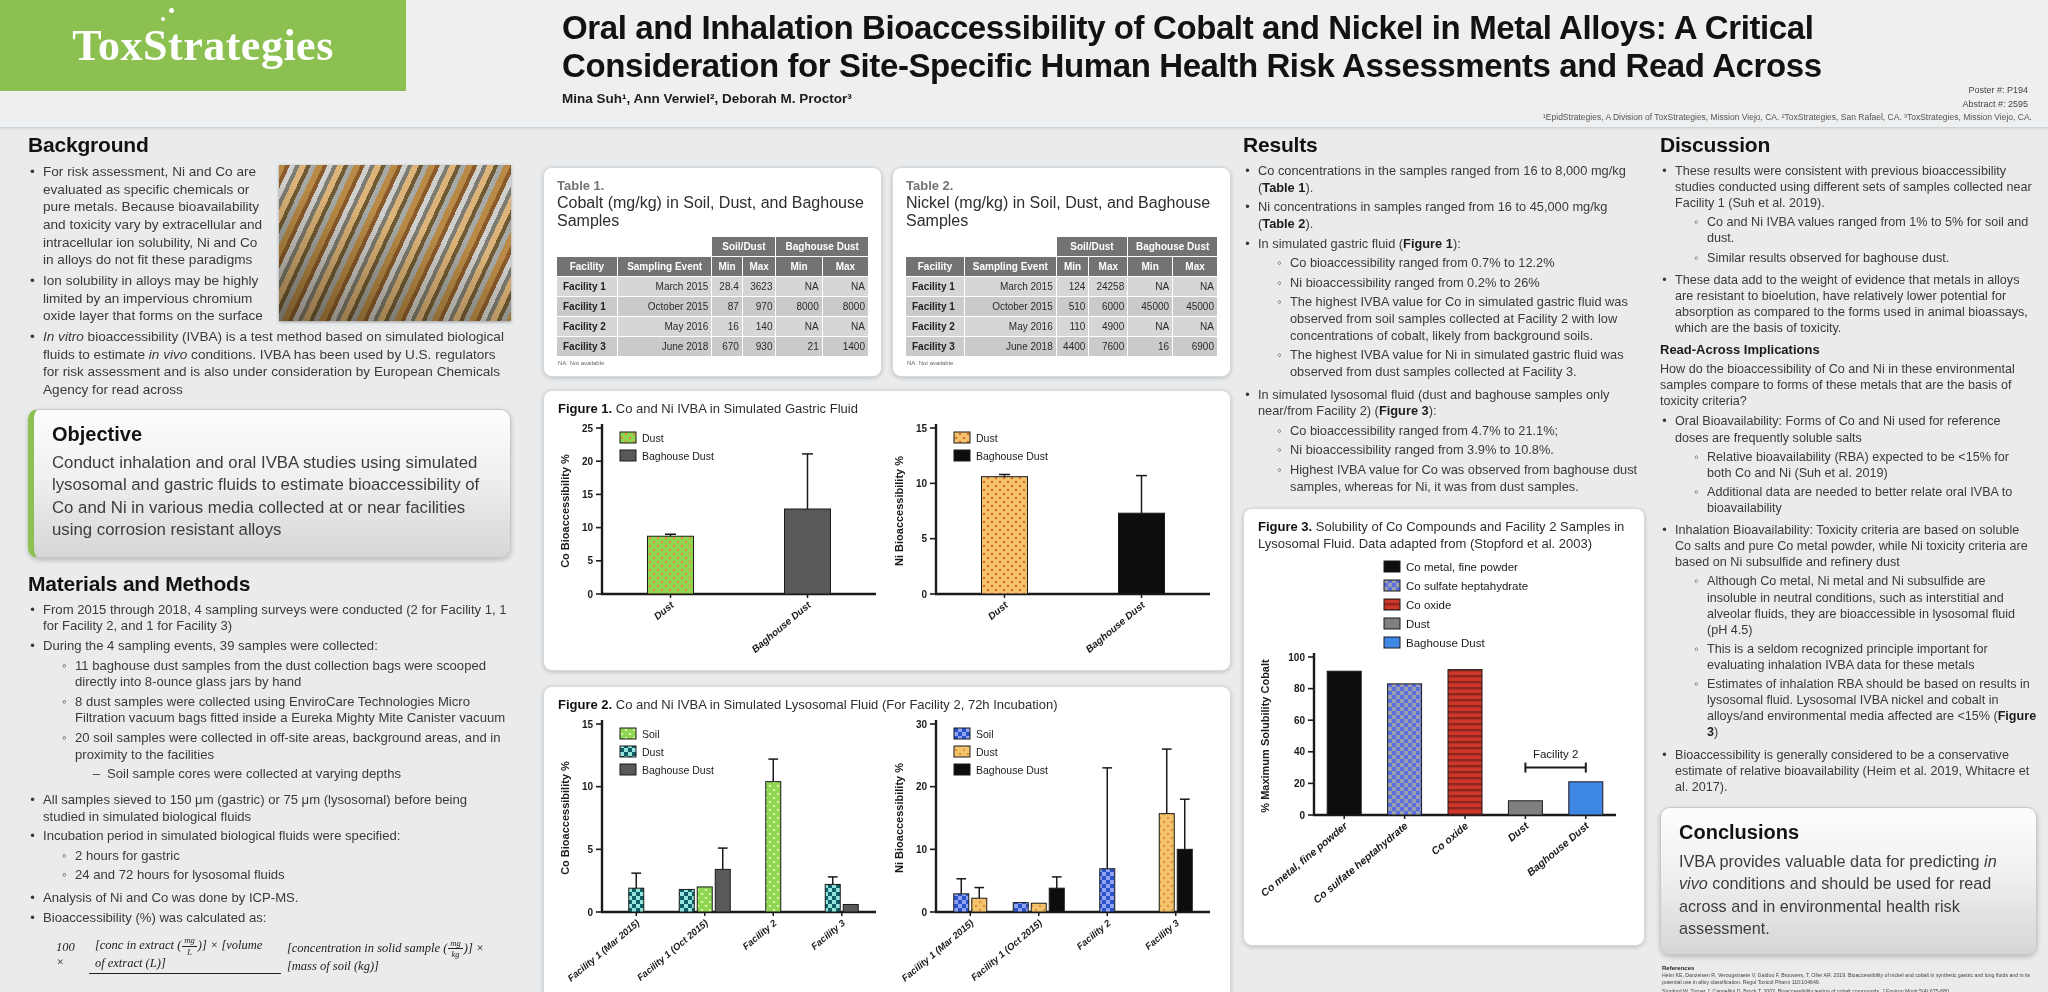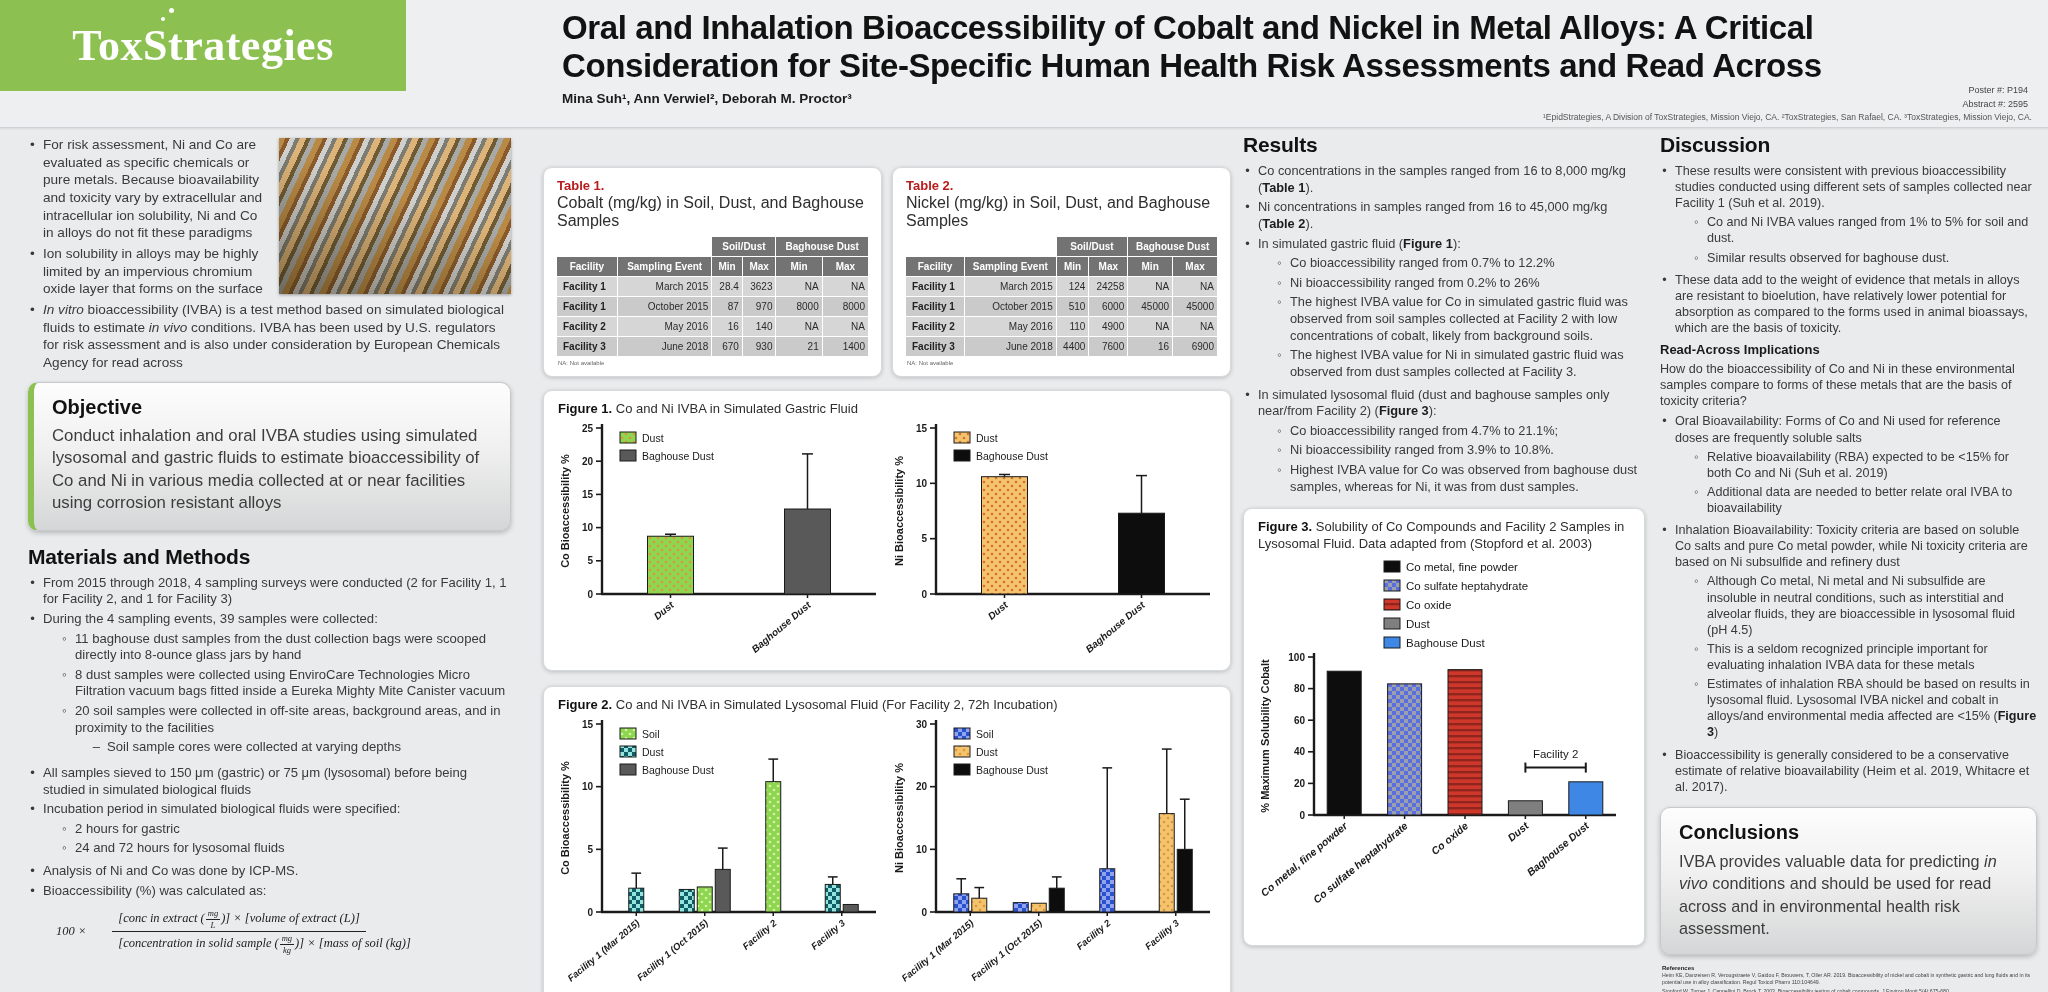--- a/index.html
+++ b/index.html
@@ -61,39 +61,39 @@
   .objective-box{margin:10px 0 14px 0;border-left:6px solid #8cc152;}
   .objective-box h2{margin:0 0 6px 0;font-size:20px;font-weight:800;color:#121212;}
   .objective-box .obj-text{font-size:16.8px;line-height:1.34;color:#3d3d3d;}
   .conclusions-box{margin-top:12px;}
   .conclusions-box h2{margin:0 0 6px 0;font-size:20px;font-weight:800;color:#121212;}
   .conclusions-box .conc-text{font-size:16.2px;line-height:1.38;color:#3d3d3d;}
 
   
   .formula{display:flex;align-items:center;gap:10px;margin:10px 0 0 28px;
            font-family:"Liberation Serif", serif;font-style:italic;font-size:12.5px;color:#222;}
-  .frac{display:inline-flex;flex-direction:column;align-items:flex-start;margin-left:16px;}
+  .frac{display:inline-flex;flex-direction:row;align-items:center;}
   .frac .num{padding:0 6px 2px 6px;border-bottom:1.4px solid #222;}
   .frac .den{padding:2px 6px 0 6px;}
   .mini-frac{display:inline-flex;flex-direction:column;align-items:center;font-size:8.5px;
              line-height:1;vertical-align:middle;margin:0 1px;}
   .mini-frac .mtop{border-bottom:1px solid #222;padding:0 2px 1px 2px;}
   .mini-frac .mbot{padding-top:1px;}
 
   
   .card{background:#ffffff;border:1px solid #d7dadc;border-radius:9px;
         box-shadow:0 1px 4px rgba(0,0,0,.2);padding:10px 12px;box-sizing:border-box;}
   .fig-title{font-size:13px;color:#2e2e2e;margin:0 0 2px 2px;line-height:1.3;}
   .fig-title b{color:#111;}
   .charts-row{display:flex;justify-content:space-between;}
 
   
   .tables-row{display:flex;gap:10px;}
   .table-card{width:339px;}
-  .tbl-label{font-size:13px;font-weight:800;color:#b91c1c;margin:0 0 1px 1px;}
+  .tbl-label{font-size:13px;font-weight:800;color:#737373;margin:0 0 1px 1px;}
   .tbl-title{font-size:16px;color:#2e2e2e;margin:0 0 6px 1px;}
   table.datatable{border-collapse:separate;border-spacing:1.5px;width:100%;font-size:10px;}
   table.datatable th{background:#737373;color:#ffffff;font-weight:700;padding:4px 3px;text-align:center;}
   table.datatable th.blank{background:transparent;}
   table.datatable td{padding:4px 3px;text-align:right;color:#2b2b2b;}
   table.datatable tr.odd td{background:#d6d6d6;}
   table.datatable tr.even td{background:#c9cac9;}
   table.datatable td.fac{font-weight:700;text-align:left;padding-left:6px;color:#222;}
   .tbl-foot{font-size:6px;color:#666;margin:3px 0 0 2px;}
 
@@ -124,20 +124,21 @@
     </div>
     <div class="poster-ids">
       <div>Poster #: P194</div>
       <div>Abstract #: 2595</div>
     </div>
     <div class="affiliations">¹EpidStrategies, A Division of ToxStrategies, Mission Viejo, CA.  ²ToxStrategies, San Rafael, CA.  ³ToxStrategies, Mission Viejo, CA.</div>
   </div>
 
   <div class="col col1">
     <section>
+      <h2 class="sec">Background</h2>
       <div class="background-text">
         <div class="alloy-photo"></div>
         <ul class="blist">
             <li class="b d0">
               <span class="mk">•</span>
               <span class="bt">For risk assessment, Ni and Co are evaluated as specific chemicals or pure metals. Because bioavailability and toxicity vary by extracellular and intracellular ion solubility, Ni and Co in alloys do not fit these paradigms</span>
             </li>
             <li class="b d0">
               <span class="mk">•</span>
               <span class="bt">Ion solubility in alloys may be highly limited by an impervious chromium oxide layer that forms on the surface</span>

